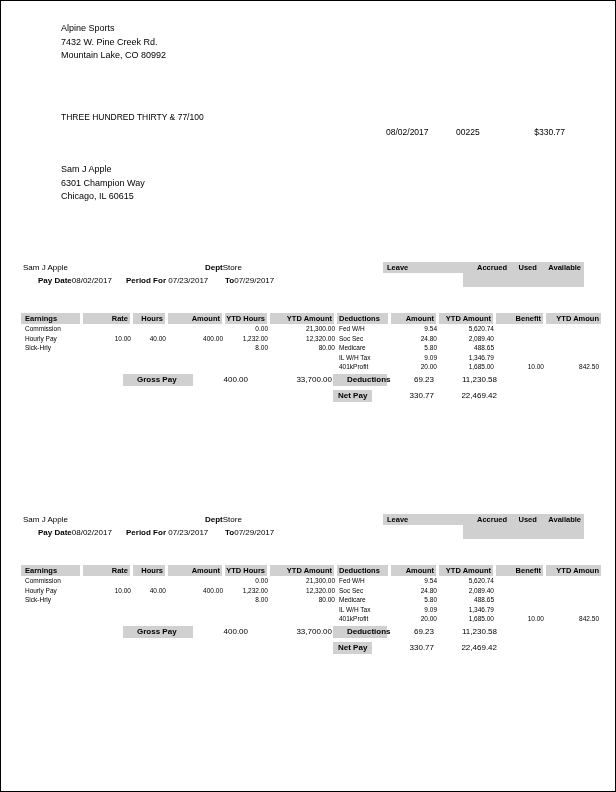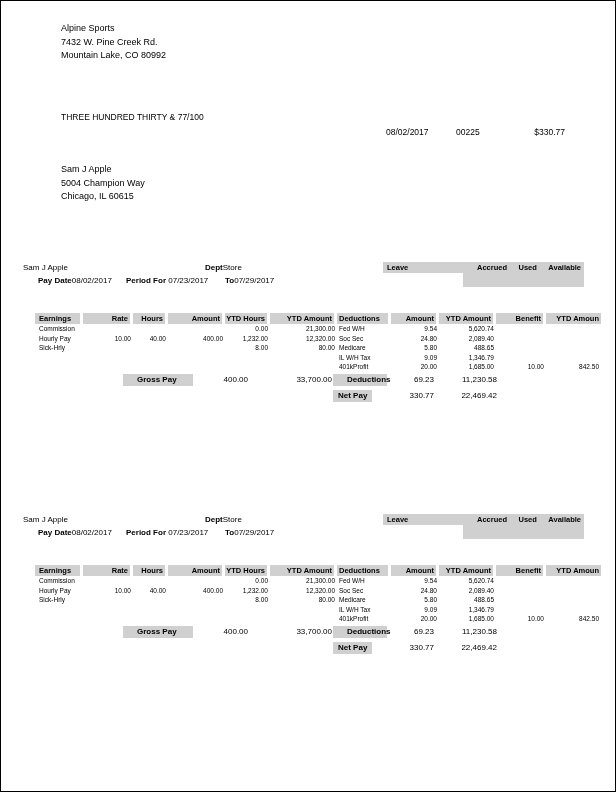--- a/index.html
+++ b/index.html
@@ -44,21 +44,21 @@
   .thead, .trow {
     display:grid;
     grid-template-columns:62px 50px 35px 57px 45px 67px 54px 48px 57px 50px 55px;
   }
   .thead { height:11px; line-height:11px; font-size:7.5px; font-weight:bold; }
   .thead span { background:var(--header-bg); border-right:3px solid #fff; overflow:hidden; white-space:nowrap; }
   .thead span:last-child { border-right:none; }
   .trow { height:9.4px; line-height:9.4px; font-size:6.5px; margin-top:0.1px; }
   .trow span { overflow:hidden; white-space:nowrap; }
 
-  .a-l4 { text-align:left; padding-left:4px;margin-left:14px; }
+  .a-l4 { text-align:left; padding-left:4px; }
   .a-l2 { text-align:left; padding-left:2px; }
   .a-r  { text-align:right; padding-right:2px; }
 
   .tsummary {
     display:grid;
     grid-template-columns:102px 70px 56px 84px 54px 48px 63px;
     height:12px; line-height:12px; font-size:8px; margin-top:3px;
   }
   .tsummary .glabel { background:var(--header-bg); font-weight:bold; padding-left:14px; }
   .tsummary .val { text-align:right; padding-right:1px; }
@@ -78,21 +78,21 @@
   </div>
 
   <div class="amount-words">THREE HUNDRED THIRTY &amp; 77/100</div>
 
   <div class="check-date">08/02/2017</div>
   <div class="check-number">00225</div>
   <div class="check-amount">$330.77</div>
 
   <div class="payee-block">
     <div>Sam J Apple</div>
-    <div>5004 Champion Way</div>
+    <div>6301 Champion Way</div>
     <div>Chicago, IL  60615</div>
   </div>
 
   <div class="stub first">
     <div class="employee">Sam J Apple</div>
     <div class="dept">
       <b class="lbl">Dept</b><span>Store</span>
     </div>
     <div class="leave-hdr">Leave</div>
     <div class="leave-cols">

